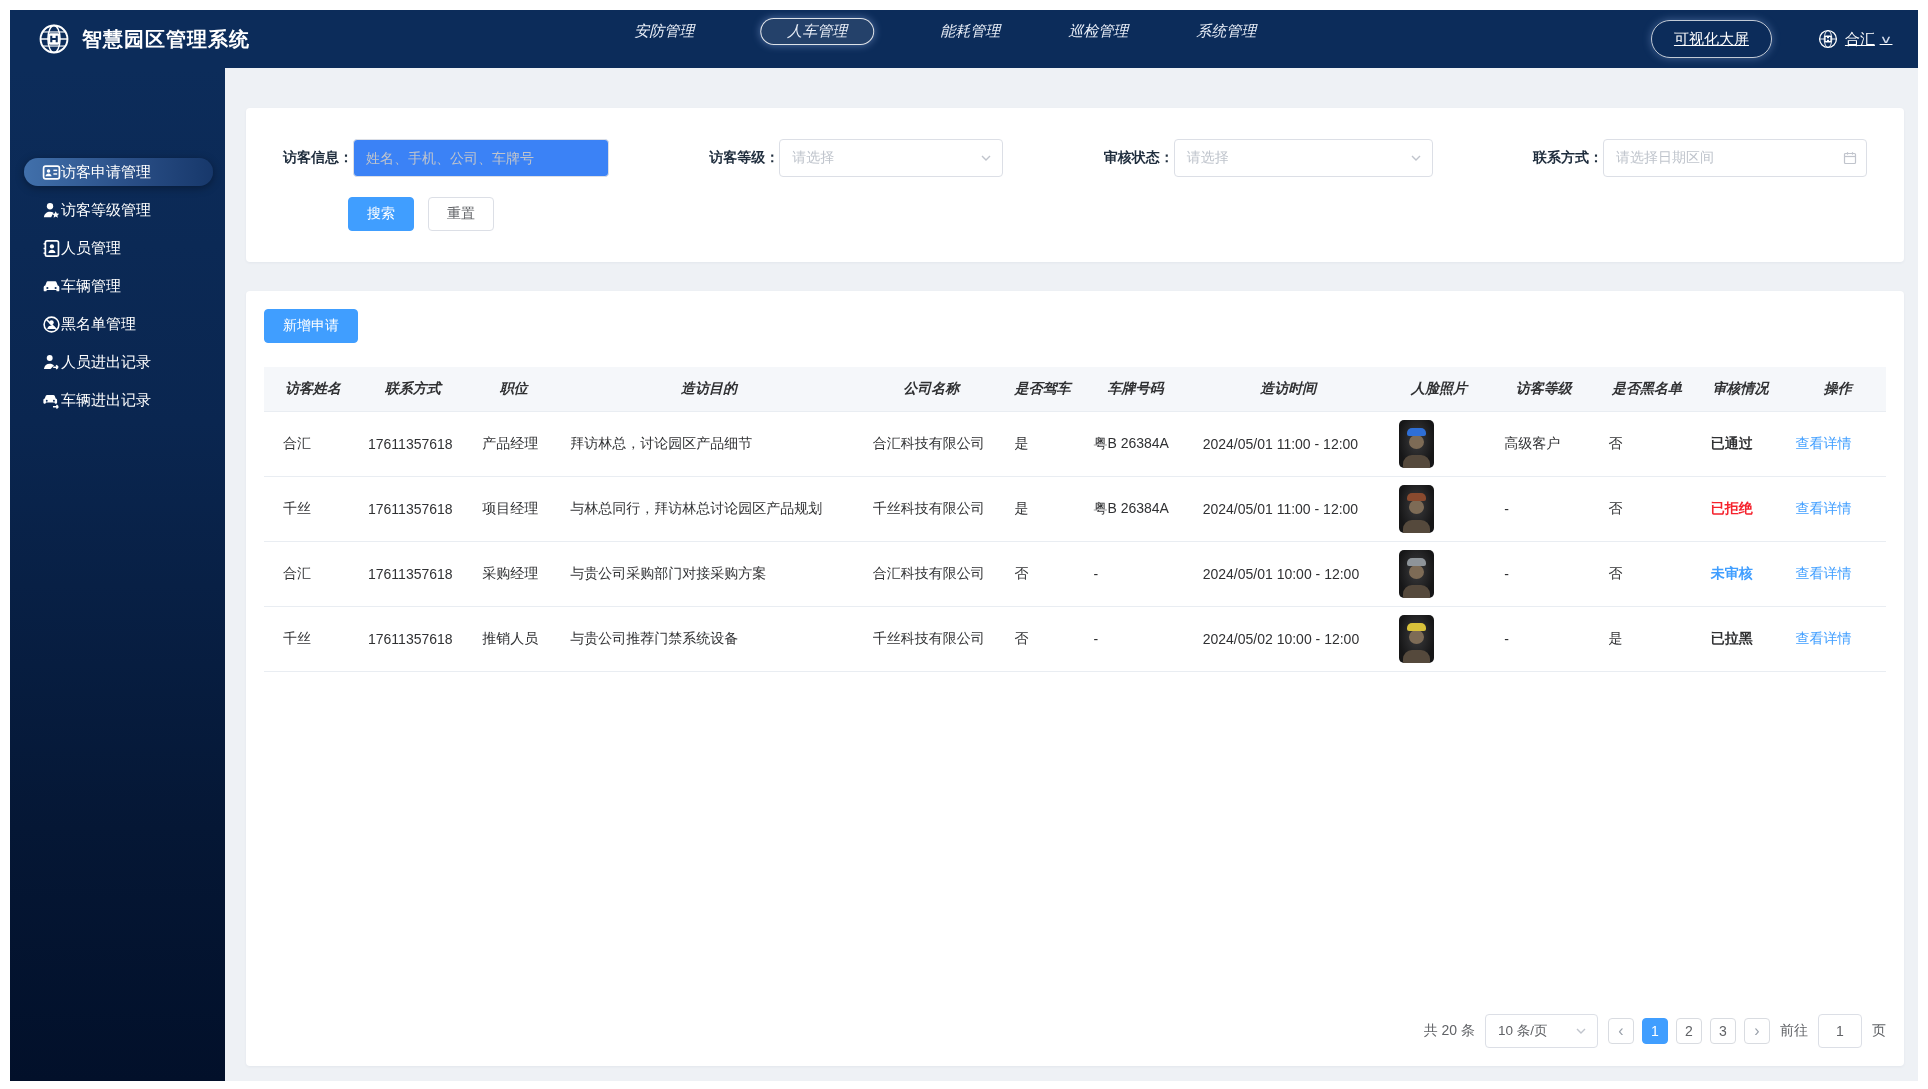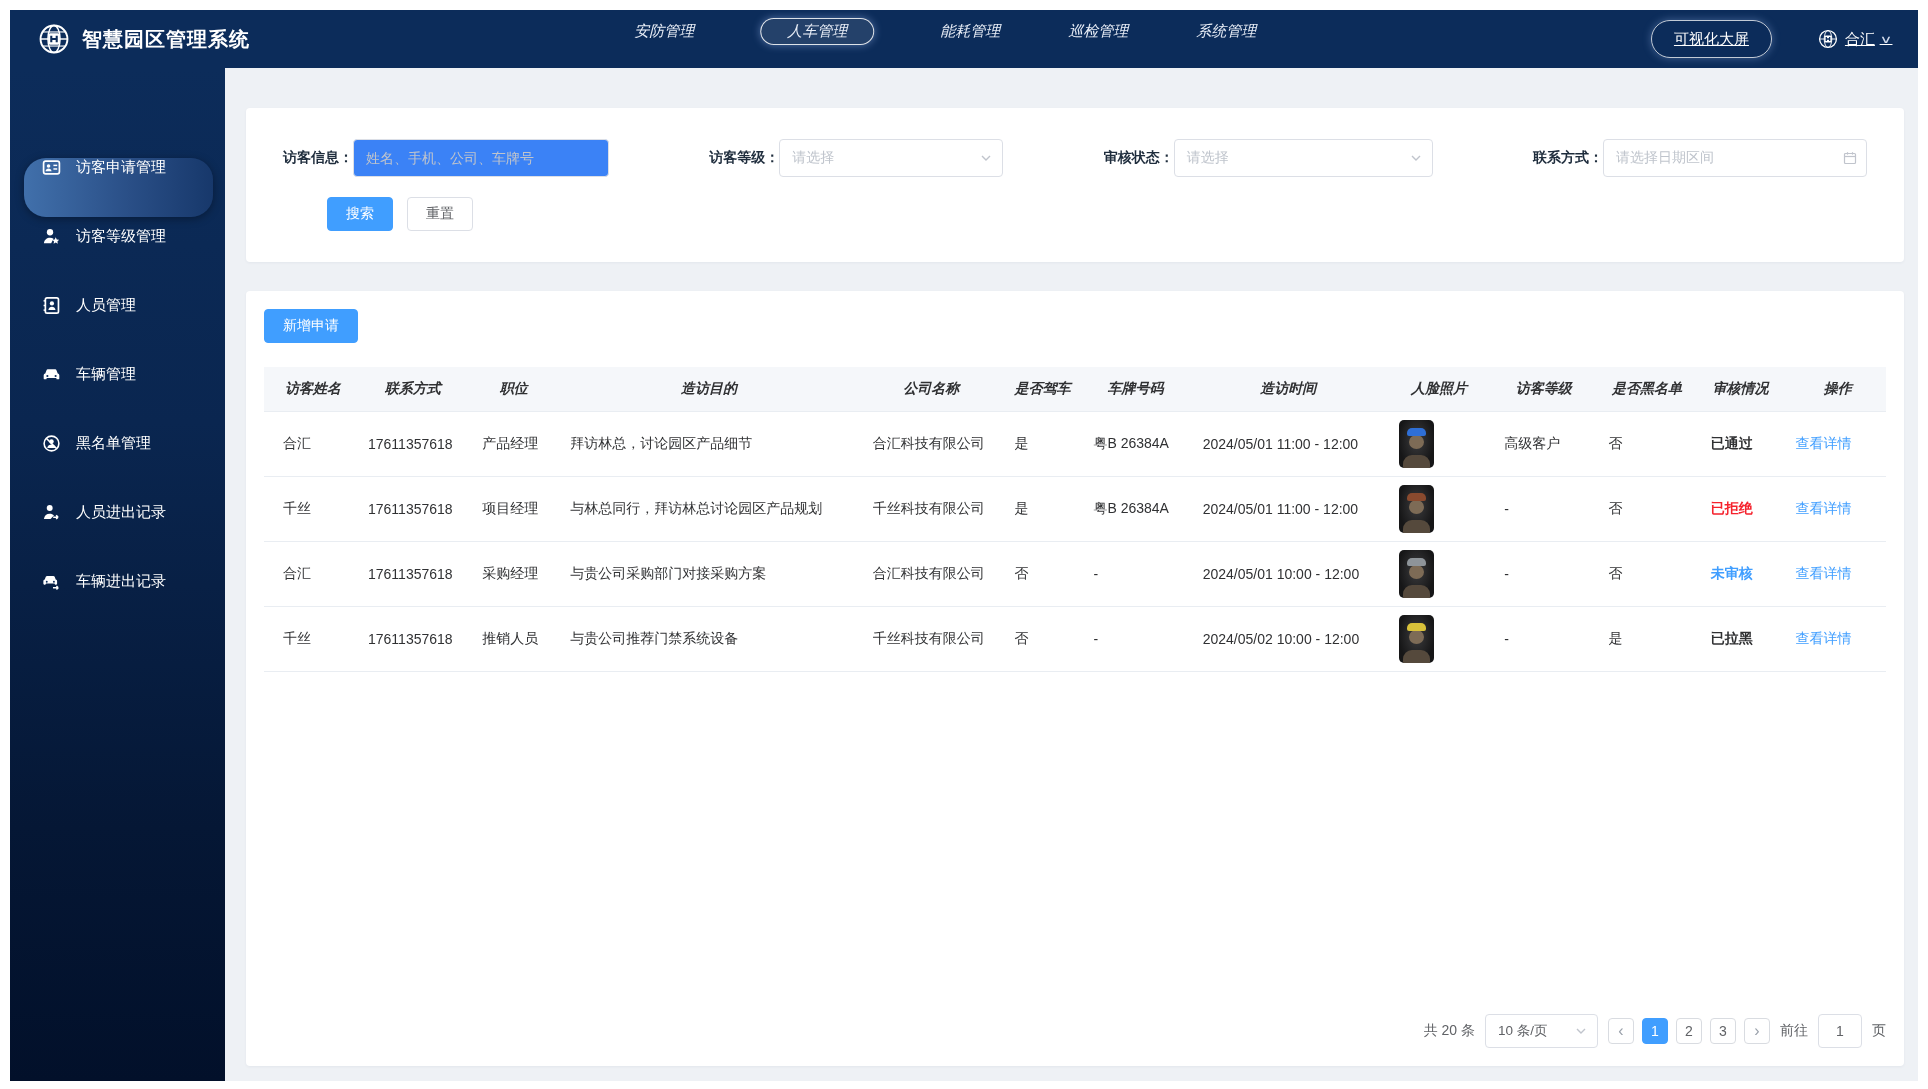--- a/index.html
+++ b/index.html
@@ -25,21 +25,21 @@
     font-size:15px; border:1px solid rgba(255,255,255,.75); border-radius:19px;
     cursor:pointer; font-family:inherit; box-shadow:0 0 8px rgba(170,200,255,.35); }
   .user { display:flex; align-items:center; gap:7px; font-size:15px; cursor:pointer; }
   .user-avatar { width:20px; height:20px; display:inline-flex; }
   .chev { font-size:11px; color:#cfd9ea; transform:scaleX(1.6); }
 
   
   .sidebar { position:absolute; left:0; top:58px; bottom:0; width:215px;
     background:linear-gradient(180deg,#0c2c5a 0%,#0a2650 35%,#051735 75%,#02102a 100%);
     padding-top:90px; }
-  .side-item { display:flex; gap:15px; height:59px; margin:0 12px 10px 14px;
+  .side-item { display:flex; align-items:center; height:28px; margin:0 12px 10px 14px;
     padding-left:18px; color:#fff; font-size:15px; cursor:pointer; border-radius:22px;
     white-space:nowrap; }
   .side-item.active { background:linear-gradient(90deg,#4170ab 0%,#2a4f87 55%,#17386b 100%);
     box-shadow:0 2px 8px rgba(0,0,0,.35); }
   .side-icon { width:19px; height:19px; display:inline-flex; flex:none; }
   .side-icon svg { width:100%; height:100%; }
 
   
   .main { position:absolute; left:215px; top:58px; right:0; bottom:0; padding:40px 14px 0 21px; }
   .card { background:#fff; border-radius:4px; box-shadow:0 1px 3px rgba(20,40,80,.05); }
@@ -52,21 +52,21 @@
     min-width:66px; flex:none; }
   .text-input { height:38px; border:1px solid #dcdfe6; border-radius:4px; padding:0 12px;
     font-size:14px; color:#303133; outline:none; font-family:inherit; background:#3b82f6; }
   .text-input::placeholder { color:#bfc4cc; }
   .selectbox { position:relative; height:38px; border:1px solid #dcdfe6; border-radius:4px;
     background:#fff; display:flex; align-items:center; padding:0 30px 0 12px; cursor:pointer; }
   .ph { font-size:14px; color:#bfc4cc; white-space:nowrap; }
   .box-icon { position:absolute; right:9px; top:50%; transform:translateY(-50%);
     width:14px; height:14px; display:inline-flex; }
   .w256{width:256px} .w224{width:224px} .w259{width:259px} .w264{width:264px}
-  .filter-actions { margin-top:20px; margin-left:44px; display:flex; gap:14px; }
+  .filter-actions { margin-top:20px; margin-left:65px; display:flex; gap:14px; }
   .btn { height:34px; padding:0 18px; font-size:14px; border-radius:4px; cursor:pointer;
     font-family:inherit; }
   .btn.primary { background:#409eff; border:1px solid #409eff; color:#fff; }
   .btn.plain { background:#fff; border:1px solid #dcdfe6; color:#606266; }
 
   
   .table-card { height:775px; margin-top:29px; padding:18px; position:relative; }
   .add-btn { margin-bottom:24px; }
   table { border-collapse:collapse; table-layout:fixed; width:1622px; }
   thead th { height:44px; background:#f5f7fa; font-size:14px; font-weight:600; color:#303133;

